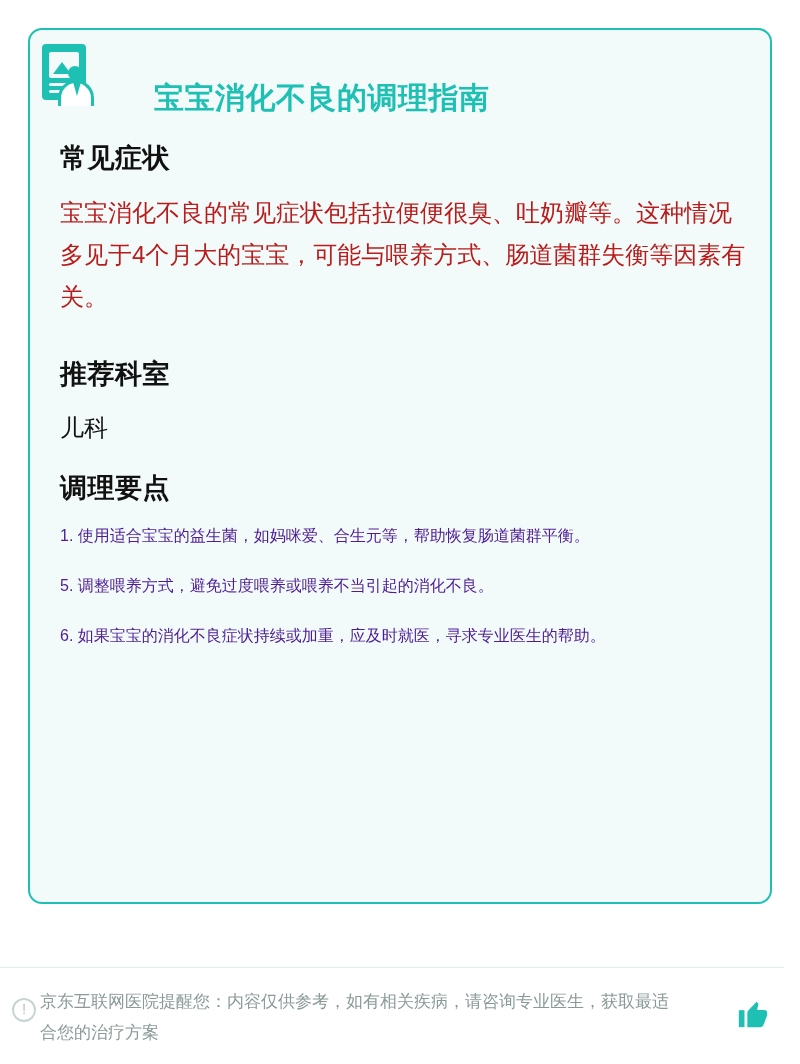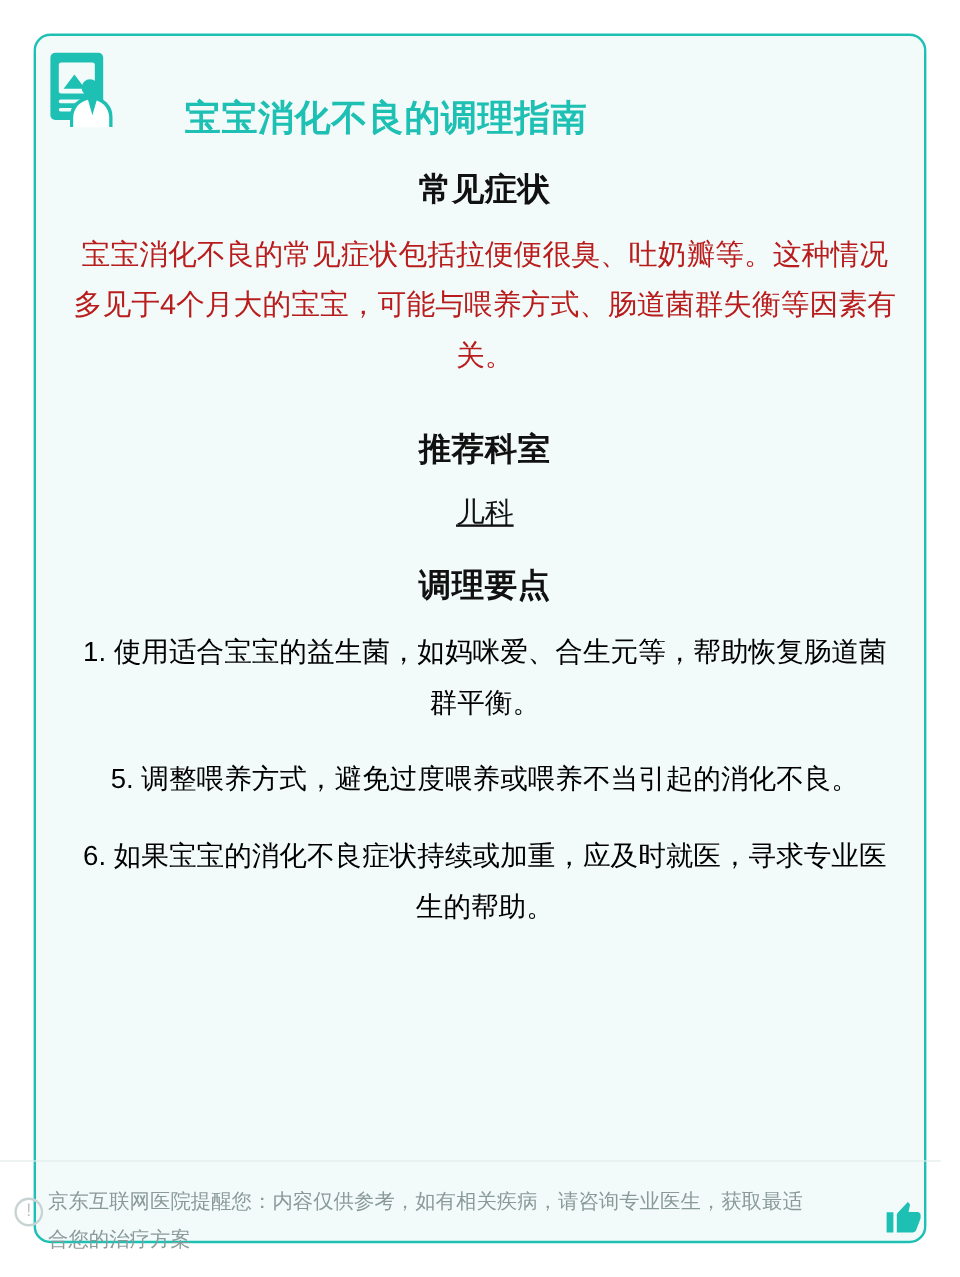--- a/index.html
+++ b/index.html
@@ -14,21 +14,21 @@
     color: #111111;
     position: relative;
     overflow: hidden;
   }
 
   .card {
     position: absolute;
     left: 28px;
     top: 28px;
     width: 744px;
-    height: 1008px;
+    height: 876px;
     background: #f3fbfa;
     border: 2px solid #1ec0b4;
     border-radius: 14px;
     box-sizing: border-box;
   }
 
   .doc-icon {
     position: absolute;
     left: 12px;
     top: 14px;
@@ -114,21 +114,20 @@
     font-weight: bold;
     color: #1ec0b4;
     letter-spacing: 0.5px;
   }
 
   .content {
     position: absolute;
     left: 30px;
     top: 110px;
     right: 22px;
-    text-align: center;
   }
 
   h2.section {
     font-size: 27px;
     font-weight: bold;
     color: #111111;
     margin: 0 0 16px 0;
     padding: 0;
     letter-spacing: 0.5px;
   }
@@ -139,33 +138,32 @@
     line-height: 42px;
     margin: 0 0 10px 0;
     color: #b91c1c;
   }
 
   .dept {
     font-size: 24px;
     line-height: 40px;
     margin: 0 0 22px 0;
     color: #111111;
-    text-decoration: underline;
   }
 
   ol.points {
     list-style: none;
     margin: 6px 0 0 0;
     padding: 0;
   }
   ol.points li {
-    font-size: 23px;
-    line-height: 42px;
+    font-size: 16px;
+    line-height: 28px;
     margin-bottom: 22px;
-    color: #000000;
+    color: #4c1d95;
   }
 
   .footer {
     position: absolute;
     left: 0;
     right: 16px;
     bottom: 0;
     height: 96px;
     border-top: 1px solid #e2eceb;
   }

